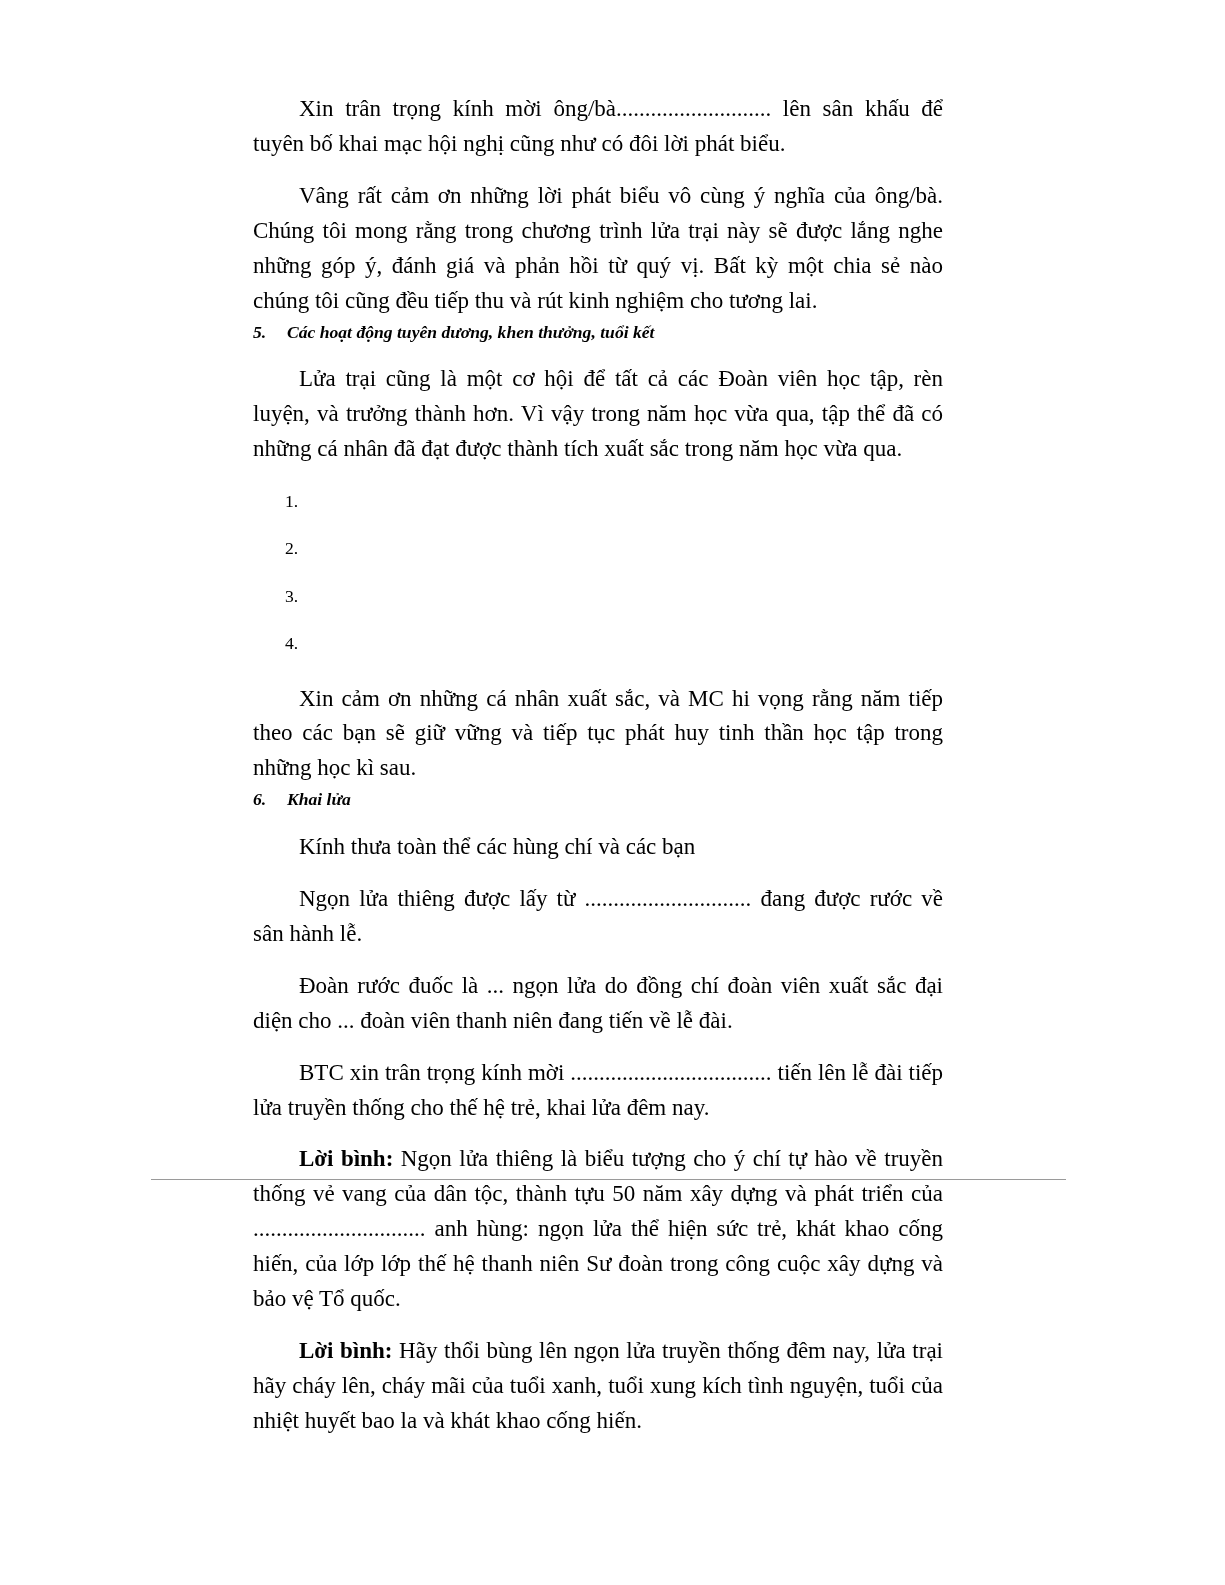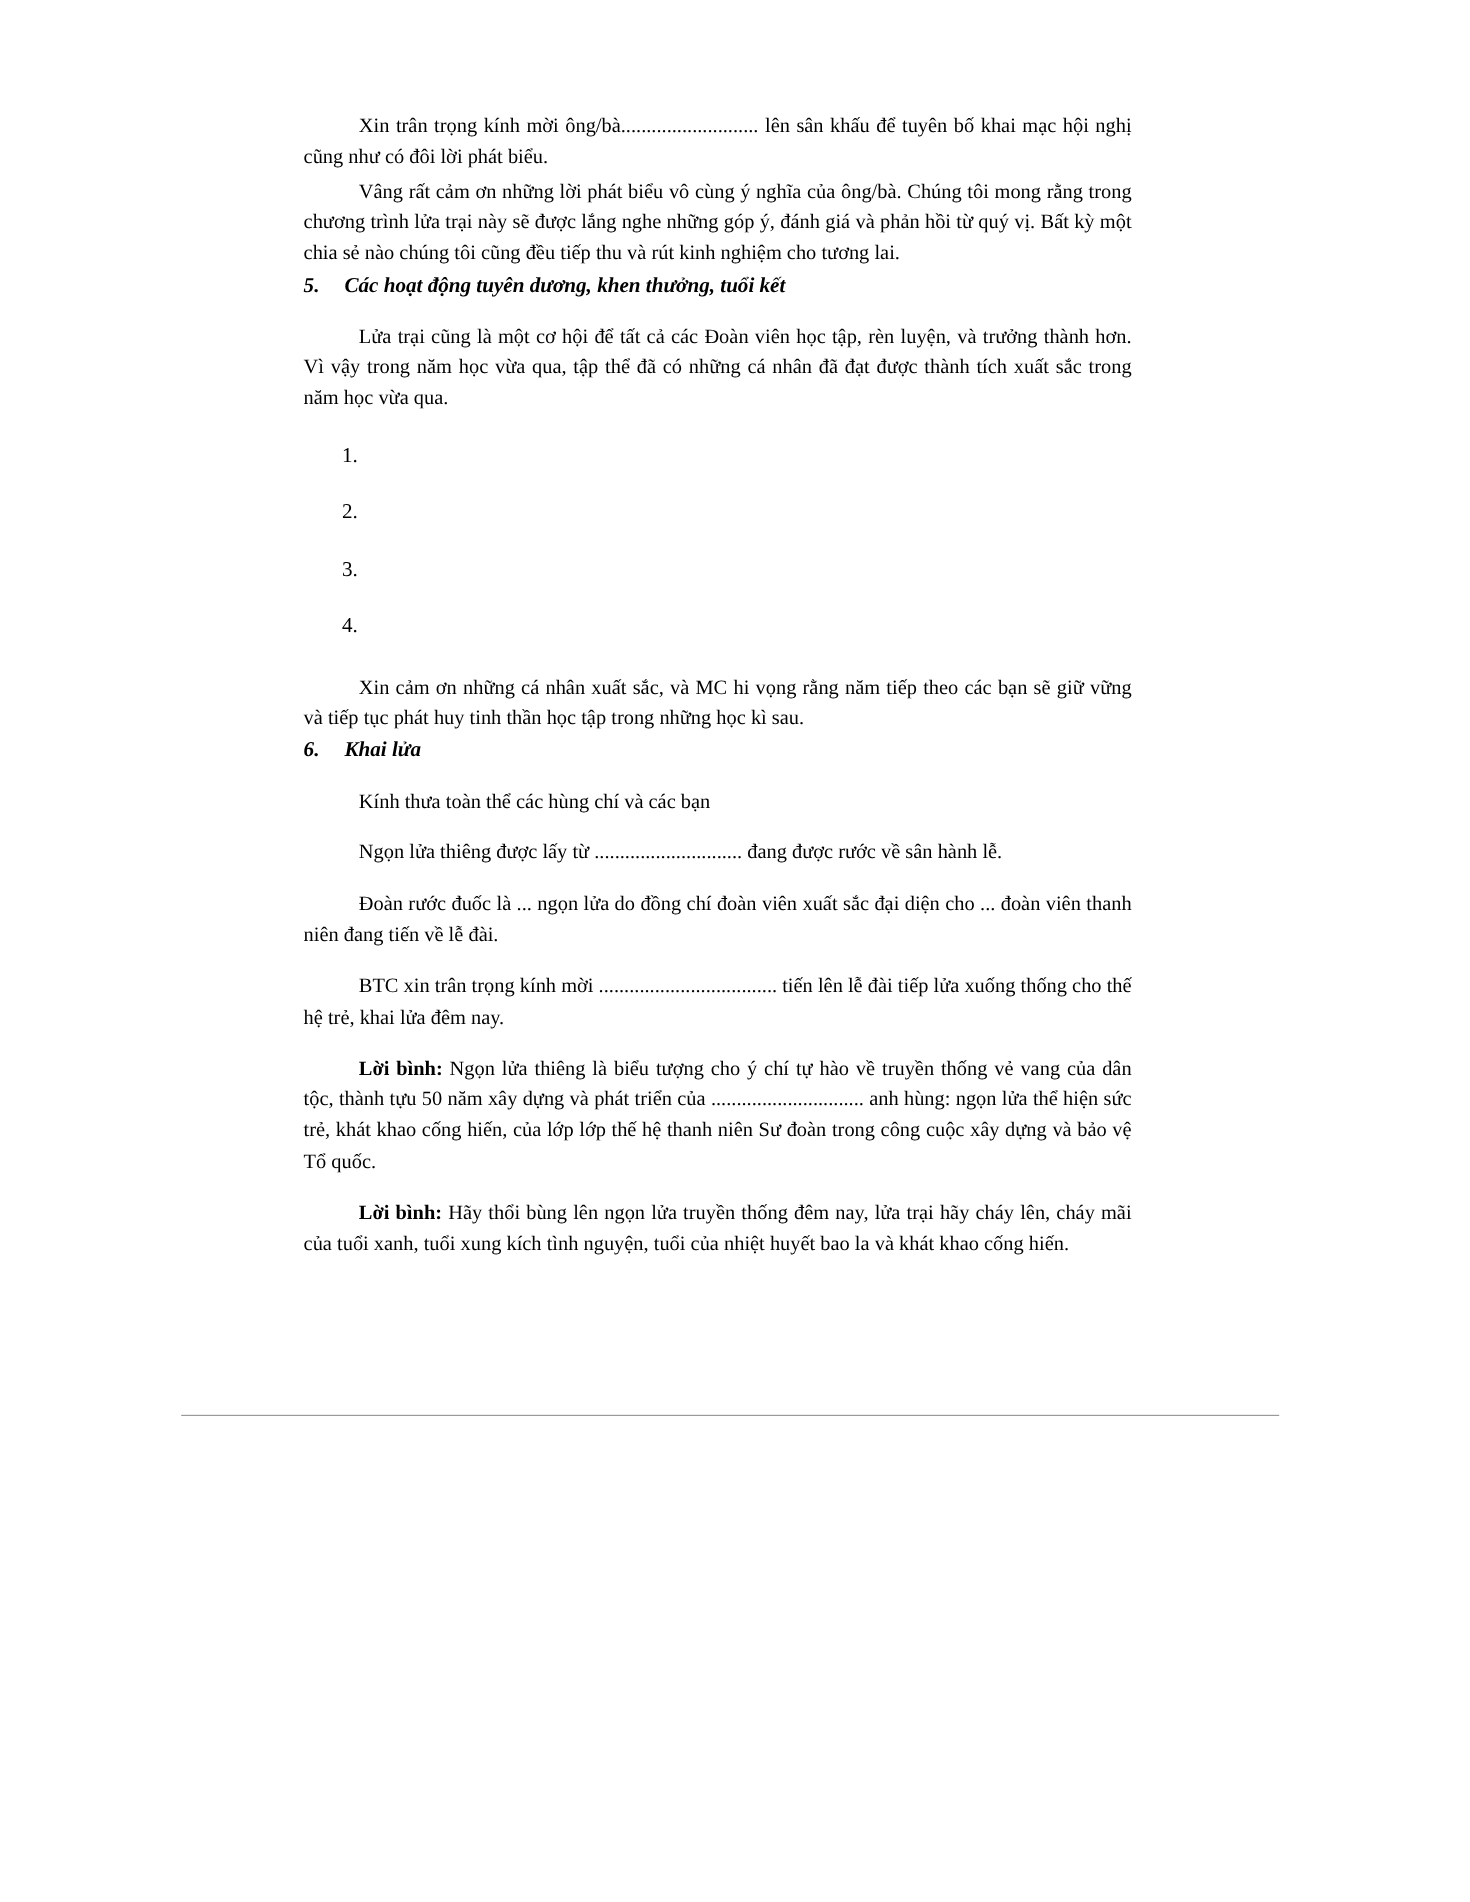--- a/index.html
+++ b/index.html
@@ -23,29 +23,29 @@
     background: #ffffff;
   }
   .content {
     position: absolute;
     left: 253px;
     top: 92px;
     width: 690px;
   }
   p {
     margin: 0 0 0 0;
-    font-size: 17px;
+    font-size: 23px;
     line-height: 1.52;
     text-align: justify;
     text-justify: inter-word;
   }
   .indent {
     text-indent: 46px;
   }
-  .gap-sm { margin-top: 3px; }
+  .gap-sm { margin-top: 17px; }
   .gap-md { margin-top: 17px; }
   .gap-lg { margin-top: 25px; }
   .heading {
     font-weight: bold;
     font-style: italic;
     font-size: 17.6px;
     line-height: 1.5;
     margin: 0;
     display: flex;
   }
@@ -106,21 +106,21 @@
     </div>
 
 
     <p class="indent gap-md">Kính thưa toàn thể các hùng chí và các bạn</p>
 
     <p class="indent gap-md">Ngọn lửa thiêng được lấy từ ............................. đang được rước về sân hành lễ.</p>
 
     <p class="indent gap-md">Đoàn rước đuốc là ... ngọn lửa do đồng chí đoàn viên xuất sắc đại diện cho ... đoàn viên thanh niên đang tiến về lễ đài.</p>
 
 
-    <p class="indent gap-md">BTC xin trân trọng kính mời ................................... tiến lên lễ đài tiếp lửa xuống thống cho thế hệ trẻ, khai lửa đêm nay.</p>
+    <p class="indent gap-md">BTC xin trân trọng kính mời ................................... tiến lên lễ đài tiếp lửa truyền thống cho thế hệ trẻ, khai lửa đêm nay.</p>
 
     <p class="indent gap-md"><span class="bold">Lời bình:</span><span> Ngọn lửa thiêng là biểu tượng cho ý chí tự hào về truyền thống vẻ vang của dân tộc, thành tựu 50 năm xây dựng và phát triển của .............................. anh hùng: ngọn lửa thể hiện sức trẻ, khát khao cống hiến, của lớp lớp thế hệ thanh niên Sư đoàn trong công cuộc xây dựng và bảo vệ Tổ quốc.</span></p>
 
     <p class="indent gap-md"><span class="bold">Lời bình:</span><span> Hãy thổi bùng lên ngọn lửa truyền thống đêm nay, lửa trại hãy cháy lên, cháy mãi của tuổi xanh, tuổi xung kích tình nguyện, tuổi của nhiệt huyết bao la và khát khao cống hiến.</span></p>
 
   </div>
 
   <div class="footer-rule"></div>
 </div>
 

